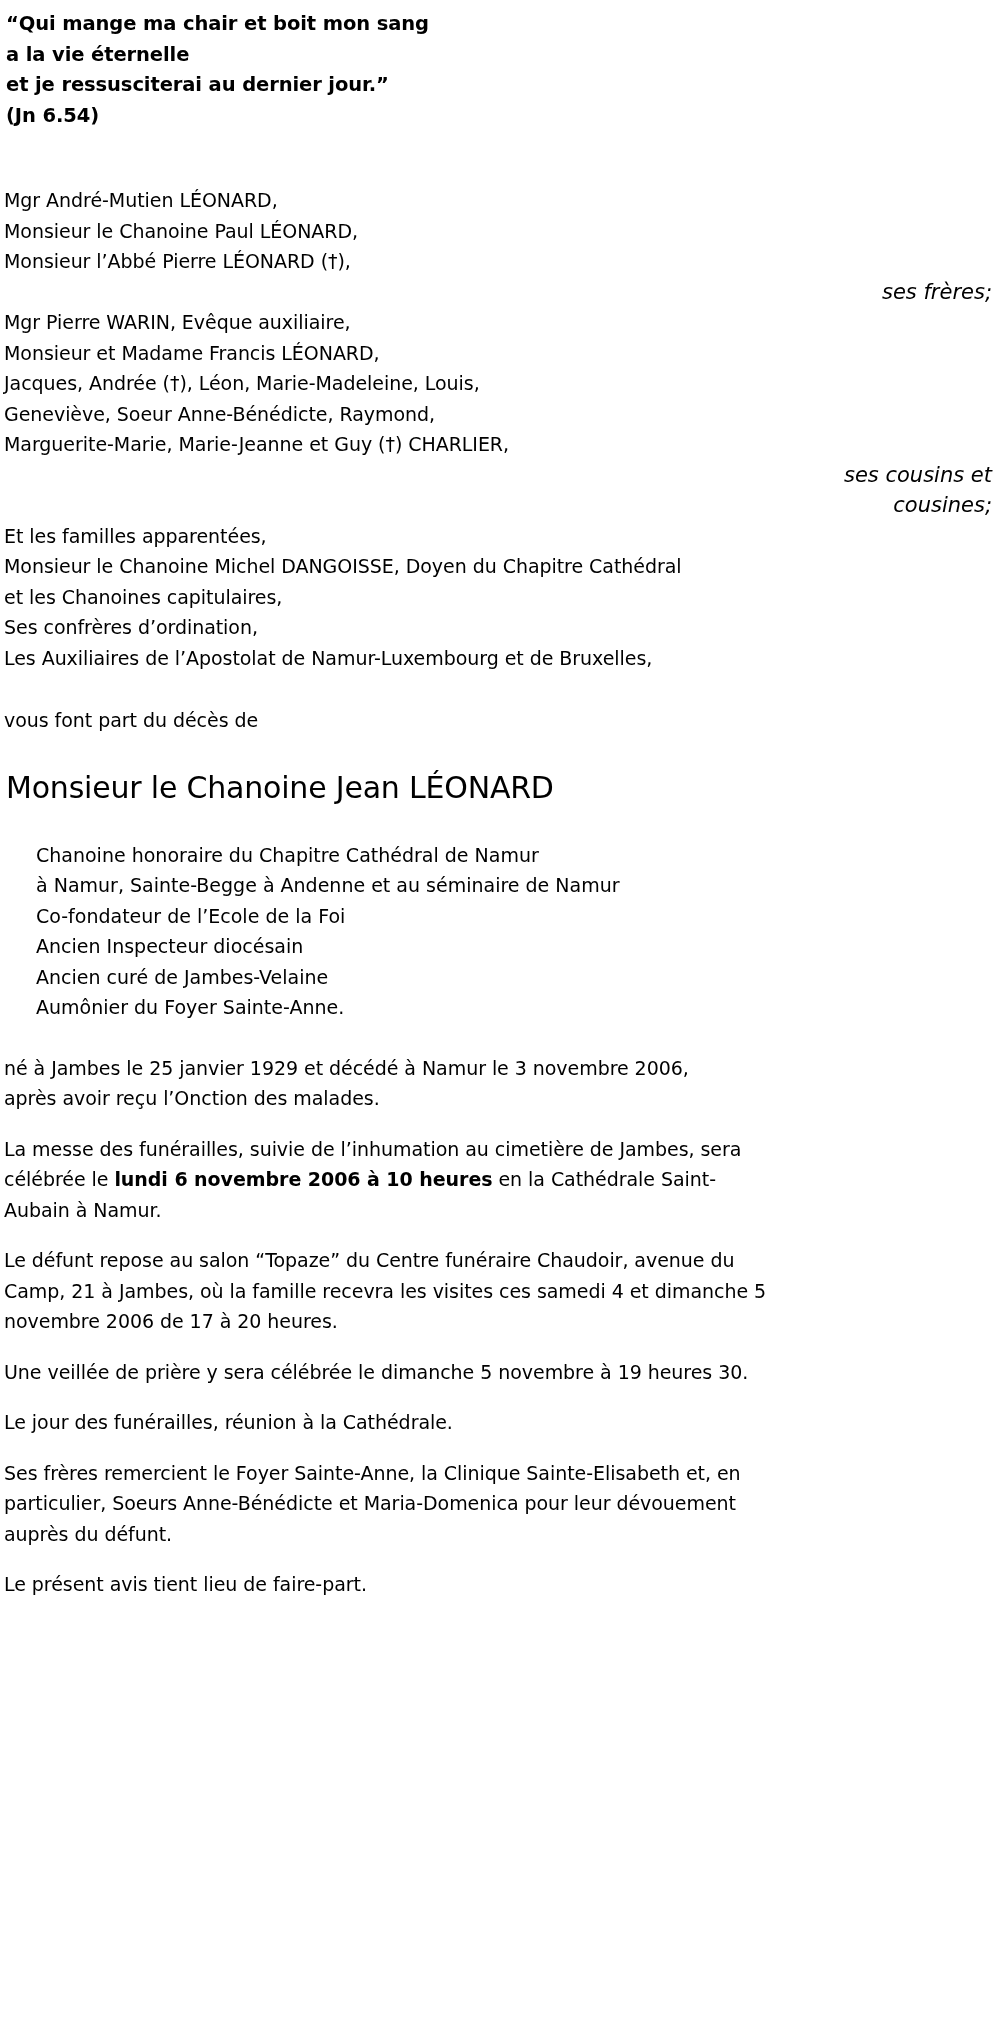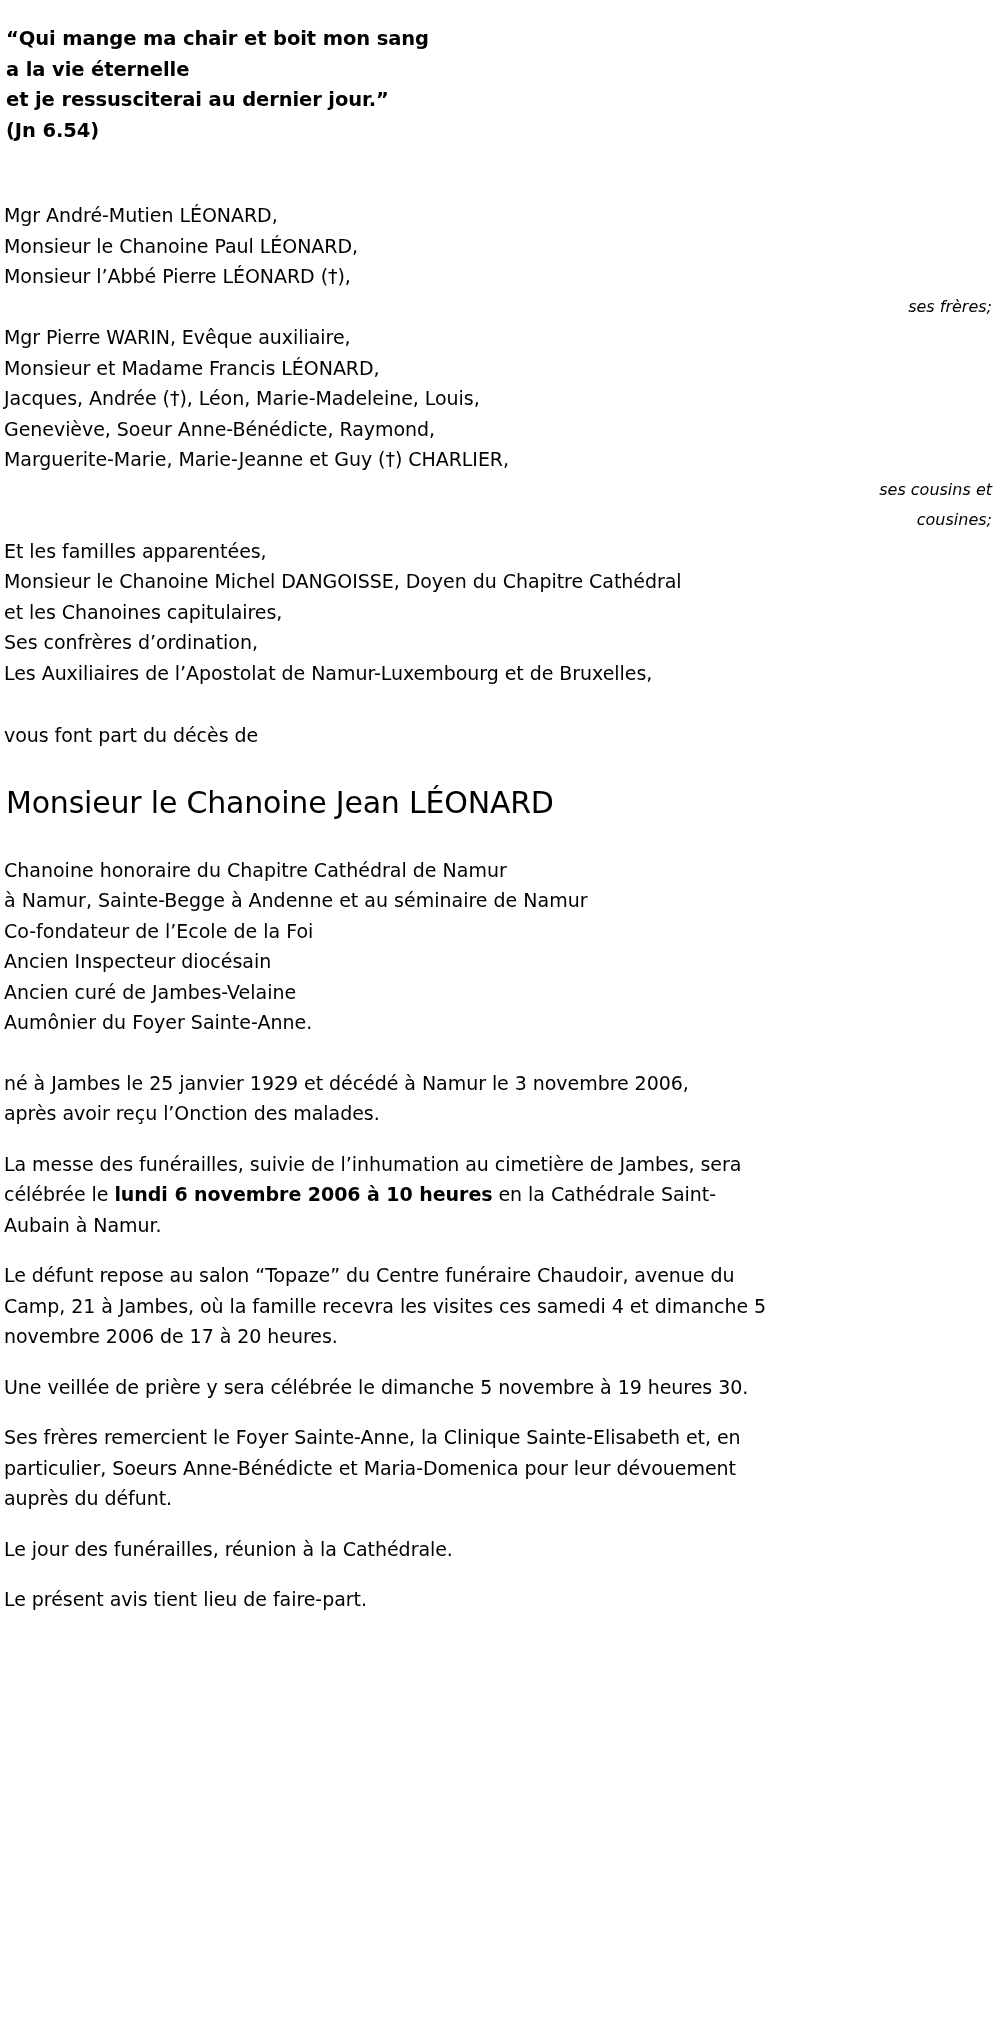--- a/index.html
+++ b/index.html
@@ -17,21 +17,21 @@
     width: 1000px;
     height: 2040px;
     background: #ffffff;
     overflow: hidden;
     box-sizing: border-box;
     padding: 0;
   }
   .inner {
     position: relative;
     width: 1000px;
-    padding: 24px 0 0 4px;
+    padding: 9px 0 0 4px;
     box-sizing: border-box;
   }
 
   
   .quote-block {
     font-weight: bold;
     font-size: 19.5px;
     line-height: 30.5px;
     letter-spacing: -0.1px;
     margin: 0 0 0 2px;
@@ -49,21 +49,21 @@
   .group { margin: 0; }
 
   
   .sp-quote-to-family { height: 54px; }
   .sp-med { height: 32px; }
   .sp-block { height: 30px; }
 
   
   .relation {
     font-style: italic;
-    font-size: 16px;
+    font-size: 21px;
     line-height: 30.5px;
     text-align: right;
     padding-right: 8px;
     white-space: pre;
   }
 
   .rel-wrap { position: relative; }
 
   
   .deceased-name {
@@ -83,20 +83,21 @@
     margin: 0;
     max-width: 775px;
   }
   .para + .para { margin-top: 20px; }
   .para b { font-weight: bold; margin-top: 24px; }
 
   .roles-line {
     font-size: 19px;
     line-height: 30.5px;
     white-space: pre-wrap;
+    margin-left: 32px;
   }
 </style>
 </head>
 <body>
 
 <div id="page">
   <div class="inner">
 
     <div class="quote-block">
       <div class="quote-line">“Qui mange ma chair et boit mon sang</div>
@@ -157,20 +158,20 @@
       <span>né à Jambes le 25 janvier 1929 et décédé à Namur le 3 novembre 2006,</span><br>
       <span>après avoir reçu l’Onction des malades.</span>
     </div>
 
     <div class="para"><span>La messe des funérailles, suivie de l’inhumation au cimetière de Jambes, sera célébrée le </span><b>lundi 6 novembre 2006 à 10 heures</b><span> en la Cathédrale Saint-Aubain à Namur.</span></div>
 
     <div class="para">Le défunt repose au salon “Topaze” du Centre funéraire Chaudoir, avenue du Camp, 21 à Jambes, où la famille recevra les visites ces samedi 4 et dimanche 5 novembre 2006 de 17 à 20 heures.</div>
 
     <div class="para">Une veillée de prière y sera célébrée le dimanche 5 novembre à 19 heures 30.</div>
 
+    <div class="para">Le jour des funérailles, réunion à la Cathédrale.</div>
+
     <div class="para">Ses frères remercient le Foyer Sainte-Anne, la Clinique Sainte-Elisabeth et, en particulier, Soeurs Anne-Bénédicte et Maria-Domenica pour leur dévouement auprès du défunt.</div>
-
-    <div class="para">Le jour des funérailles, réunion à la Cathédrale.</div>
 
     <div class="para">Le présent avis tient lieu de faire-part.</div>
 
   </div>
 </div>
 
 </body></html>

